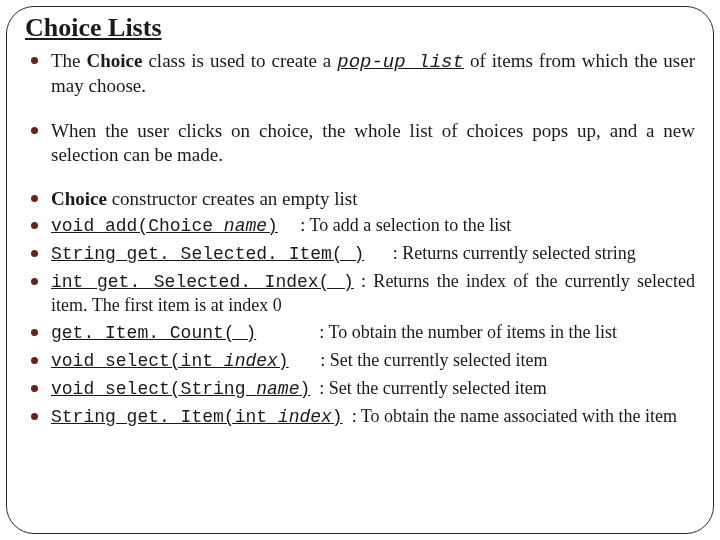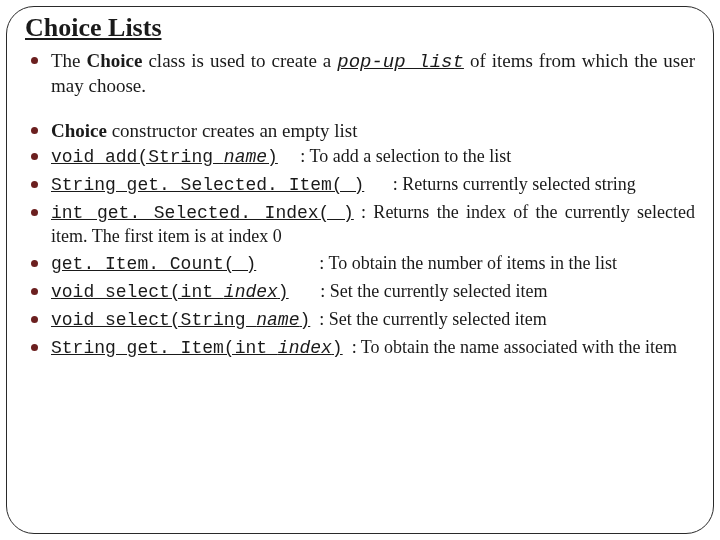--- a/index.html
+++ b/index.html
@@ -85,28 +85,31 @@
 </head>
 <body>
 
 <div class="slide">
   <h1 class="title">Choice Lists</h1>
 
   <ul class="main">
     <li>
       <span>The </span><span class="b">Choice</span><span> class is used to create a </span><span class="i u">pop-up list</span><span> of items from which the user may choose.</span>
     </li>
+    <li>
+      <span>When the user clicks on choice, the whole list of choices pops up, and a new selection can be made.</span>
+    </li>
     <li class="third">
       <span class="b">Choice</span><span> constructor creates an empty list</span>
     </li>
   </ul>
 
   <ul class="sub">
     <li>
-      <span class="u"><span>void add(String </span><span class="i">name</span><span>)</span></span><span style="white-space:pre;">     : To add a selection to the list</span>
+      <span class="u"><span>void add(Choice </span><span class="i">name</span><span>)</span></span><span style="white-space:pre;">     : To add a selection to the list</span>
     </li>
     <li>
       <span class="u">String get. Selected. Item( )</span><span style="white-space:pre;padding-left:15px;">   : Returns currently selected string</span>
     </li>
     <li>
       <span class="u">int get. Selected. Index( )</span><span>  : Returns the index of the currently selected item. The first item is at index 0</span>
     </li>
     <li>
       <span class="u">get. Item. Count( )</span><span style="white-space:pre;">              : To obtain the number of items in the list</span>
     </li>

